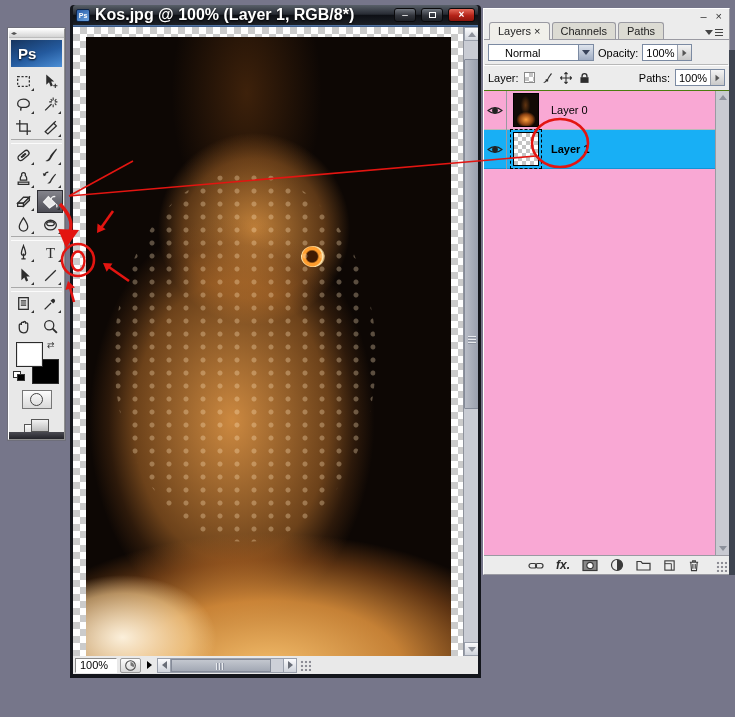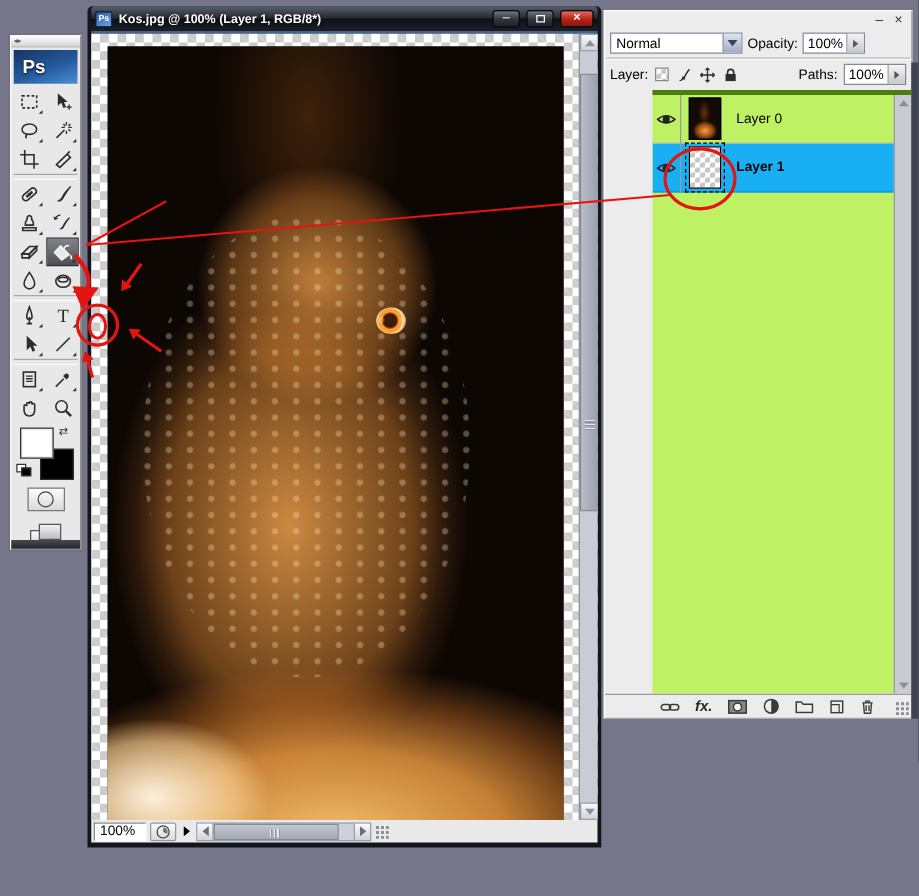--- a/index.html
+++ b/index.html
@@ -84,21 +84,21 @@
     left:70px; top:5px; width:411px; height:673px;
     background:#14161c; border-radius:4px 4px 0 0;
     padding:0 3px 4px 3px;
   }
   #doc-titlebar {
     height:20px; display:flex; align-items:center; gap:5px; padding:0 3px;
     background:linear-gradient(#596069 0%,#272b33 46%,#0e1015 52%,#1c2026 100%);
     border-radius:3px 3px 0 0;
   }
   #doc-icon { width:14px; height:13px; background:linear-gradient(150deg,#2a5ea8,#6ba3e0); border:1px solid #0d2346; border-radius:2px; color:#fff; font-size:7px; line-height:12px; text-align:center; font-weight:bold; }
-  #doc-title { flex:1; color:#fff; font-weight:bold; font-size:10px; white-space:nowrap; overflow:hidden; text-shadow:0 1px 2px #000; }
+  #doc-title { flex:1; color:#fff; font-weight:bold; font-size:16px; white-space:nowrap; overflow:hidden; text-shadow:0 1px 2px #000; }
   .win-btn {
     width:22px; height:14px; border:1px solid #0a0a0c; border-radius:3px;
     background:linear-gradient(#70757e,#31343b 55%,#1e2126);
     color:#fff; display:flex; align-items:center; justify-content:center;
     font-size:10px; line-height:1;
   }
   .win-btn.close { width:27px; background:linear-gradient(#e66a5a,#b42318 55%,#8c150c); font-weight:bold; }
   .win-btn .maxbox { width:7px; height:6px; border:1px solid #fff; }
   #doc-accent { height:2px; background:linear-gradient(#5d7faf,#2c4a75); }
   #doc-canvas { position:relative; width:405px; height:629px; overflow:hidden; }
@@ -157,31 +157,31 @@
   #panel-header { height:13px; display:flex; justify-content:flex-end; align-items:center; gap:9px; padding:0 7px; color:#333; font-size:11px; }
   #panel-header span { line-height:10px; }
   #panel-tabs { height:18px; display:flex; align-items:flex-end; padding-left:5px; position:relative; border-bottom:1px solid #9a9aa2; }
   .tab { padding:2px 8px 2px 8px; font-size:11px; border:1px solid #9a9aa2; border-bottom:none; border-radius:3px 3px 0 0; margin-right:2px; background:#dcdbd3; color:#222; }
   .tab.active { background:#F1F0EA; position:relative; top:1px; padding-bottom:3px; }
   #panel-flyout { position:absolute; right:6px; bottom:3px; display:flex; align-items:center; gap:2px; }
   #panel-flyout .tri-down { border-top-color:#444; }
   #panel-flyout .lines { width:8px; height:7px; background:repeating-linear-gradient(#444 0 1px, transparent 1px 3px); }
   #blend-row { display:flex; align-items:center; padding:4px 4px 2px 4px; gap:4px; }
   #blend-combo { width:106px; height:17px; border:1px solid #7b8aa2; background:#fff; display:flex; align-items:center; }
-  #blend-combo .val { flex:1; padding-left:4px; }
+  #blend-combo .val { flex:1; padding-left:16px; }
   #blend-combo .dd { width:15px; height:15px; background:linear-gradient(#dfe5ee,#9facc2); border-left:1px solid #7b8aa2; display:flex; align-items:center; justify-content:center; }
   #blend-combo .dd .tri-down { border-top-color:#38435a; }
   .field { height:17px; border:1px solid #7b8aa2; background:#fff; display:flex; align-items:center; }
   .field .val { width:34px; text-align:center; }
   .field .spin { width:14px; height:15px; background:linear-gradient(#f4f4f4,#c9c9c9); border-left:1px solid #9aa0ac; display:flex; align-items:center; justify-content:center; }
   .field .spin .tri-right { border-left-color:#555; transform:scale(.8); }
   #lock-row { display:flex; align-items:center; padding:3px 4px 4px 4px; gap:5px; border-top:1px solid #fdfdfd; box-shadow:0 -2px 0 -1px #b8b8b8; margin-top:2px; }
   #lock-row .lk-checker { width:11px; height:11px; border:1px solid #888; }
   #lock-row svg { stroke:#2d2d2d; fill:none; stroke-width:1.2; }
-  #layers-list { flex:1; position:relative; background:#bef264; border-top:4px solid #4d7c0f; overflow:hidden;margin-left:38px; }
+  #layers-list { flex:1; position:relative; background:#f9a8d4; border-top:1px solid #4d7c0f; overflow:hidden; }
   .layer-row { height:39px; display:flex; align-items:center; border-bottom:1px solid #b9b9b9; padding-right:14px; }
   .layer-row.selected { background:#18AFF5; border-bottom-color:#0f95d6; }
   .eye-box { width:23px; height:39px; border-right:1px solid #9a9aa2; display:flex; align-items:center; justify-content:center; }
   .eye-box svg { stroke:#222; fill:none; stroke-width:1.1; }
   .thumb-box { width:37px; display:flex; justify-content:center; }
   .layer-thumb { width:26px; height:34px; border:1px solid #000; }
   .layer-row.selected .layer-thumb { outline:1px dashed #000; outline-offset:2px; }
   #thumb-layer0 { background-color:#120a05;
     background-image:
       radial-gradient(ellipse 11px 9px at 50% 80%, #ffa040, rgba(160,75,20,.85) 60%, transparent 88%),
@@ -447,20 +447,29 @@
     </div>
     <div class="grip-dots"></div>
   </div>
 </div>
 
 <div id="layers-panel" class="abs">
   <div id="panel-header">
     <span>–</span>
     <span>×</span>
   </div>
+  <div id="panel-tabs">
+    <div class="tab active">Layers ×</div>
+    <div class="tab">Channels</div>
+    <div class="tab">Paths</div>
+    <div id="panel-flyout">
+      <span class="tri tri-down"></span>
+      <span class="lines"></span>
+    </div>
+  </div>
 
   <div id="blend-row">
     <div id="blend-combo">
       <span class="val">Normal</span>
       <span class="dd">
           <span class="tri tri-down"></span>
         </span>
     </div>
     <span>Opacity:</span>
     <div class="field">

